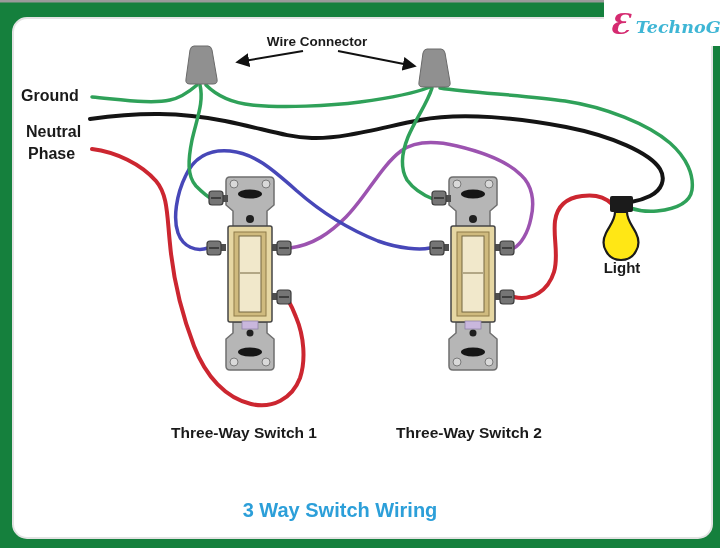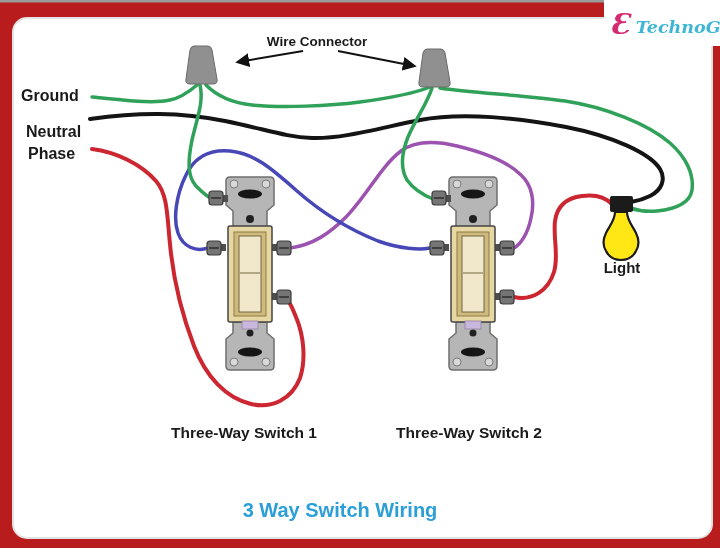--- a/index.html
+++ b/index.html
@@ -1,16 +1,16 @@
 <!DOCTYPE html>
 <html><head>
 <meta charset="utf-8">
 <style>
   html,body{margin:0;padding:0;background:#ffffff;}
-  .stage{position:relative;width:720px;height:548px;background:#b91c1c;overflow:hidden;}
+  .stage{position:relative;width:720px;height:548px;background:#15803d;overflow:hidden;}
   .stage svg{position:absolute;left:0;top:0;}
   text{font-family:"Liberation Sans",sans-serif;}
   .lbl{fill:#1a1a1a;font-weight:bold;}
   .logo-text{font-family:"DejaVu Serif",serif;font-style:italic;font-weight:bold;}
   .wire{fill:none;stroke-linecap:round;}
 </style>
 </head>
 <body>
 
 <div class="stage">

